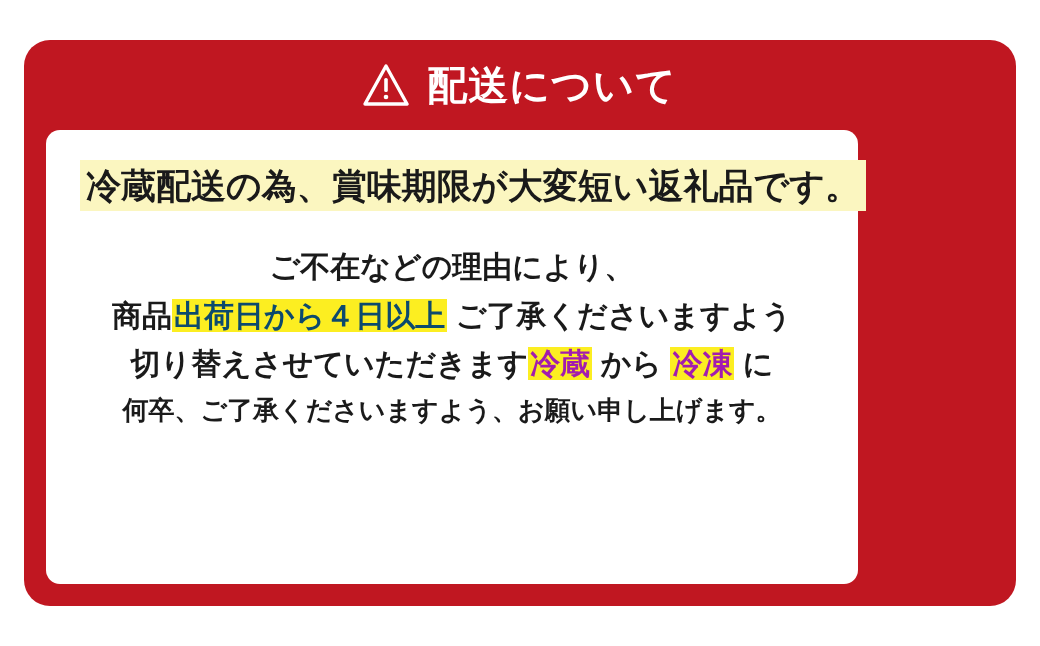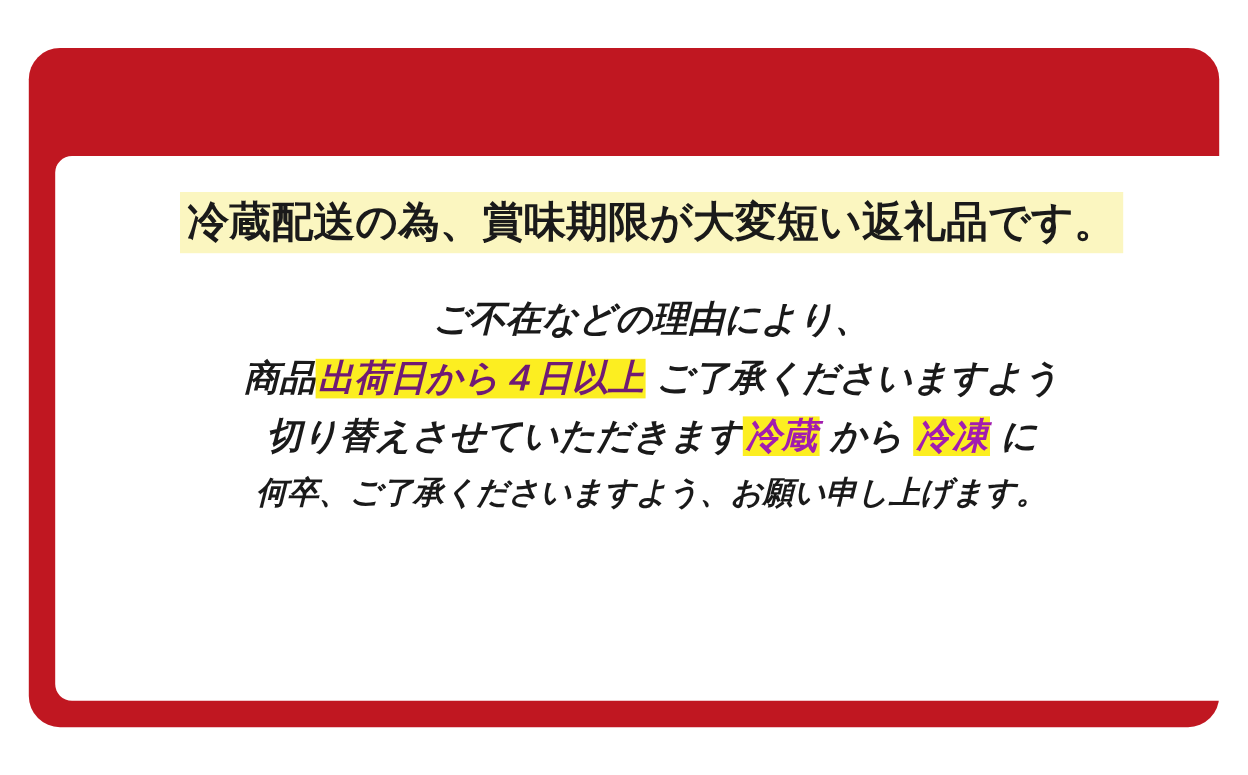--- a/index.html
+++ b/index.html
@@ -47,21 +47,21 @@
     font-weight: bold;
     letter-spacing: 1px;
     line-height: 1;
     white-space: nowrap;
   }
 
   .notice-body {
     position: absolute;
     left: 22px;
     top: 90px;
-    width: 994px;
+    width: 812px;
     height: 454px;
     background: #ffffff;
     border-radius: 14px;
     box-sizing: border-box;
     padding: 30px 34px 0 34px;
     text-align: center;
     color: #1a1a1a;
   }
 
   .lede {
@@ -74,43 +74,50 @@
     white-space: nowrap;
     margin-bottom: 18px;
   }
 
   .para {
     font-size: 30px;
     font-weight: bold;
     line-height: 1.62;
     margin: 0;
     white-space: nowrap;
-    font-style: italic;
   }
   .para.first { margin-top: 14px; }
 
   .hl-yellow {
     background: #fcee21;
     padding: 0 2px;
   }
   .hl-red {
-    color: #701a75;
+    color: #0c4a6e;
   }
   .hl-blue {
     color: #a21caf;
   }
   .small-note {
     font-size: 26px;
   }
 </style>
 </head>
 <body>
 
 <div class="notice-card">
 
+  <div class="notice-header">
+    <svg class="warn-icon" viewBox="0 0 46 44" aria-hidden="true">
+      <path d="M23 3 L44 41 L2 41 Z" fill="none" stroke="#ffffff" stroke-width="3.4" stroke-linejoin="round"></path>
+      <rect x="21.2" y="15" width="3.6" height="14" rx="1.6" fill="#ffffff"></rect>
+      <circle cx="23" cy="34" r="2.3" fill="#ffffff"></circle>
+    </svg>
+    <div class="notice-title">配送について</div>
+  </div>
 
   <div class="notice-body">
 
     <div>
       <span class="lede">冷蔵配送の為、賞味期限が大変短い返礼品です。</span>
     </div>
 
     <p class="para first">
       <span>ご不在などの理由により、</span>
     </p>

